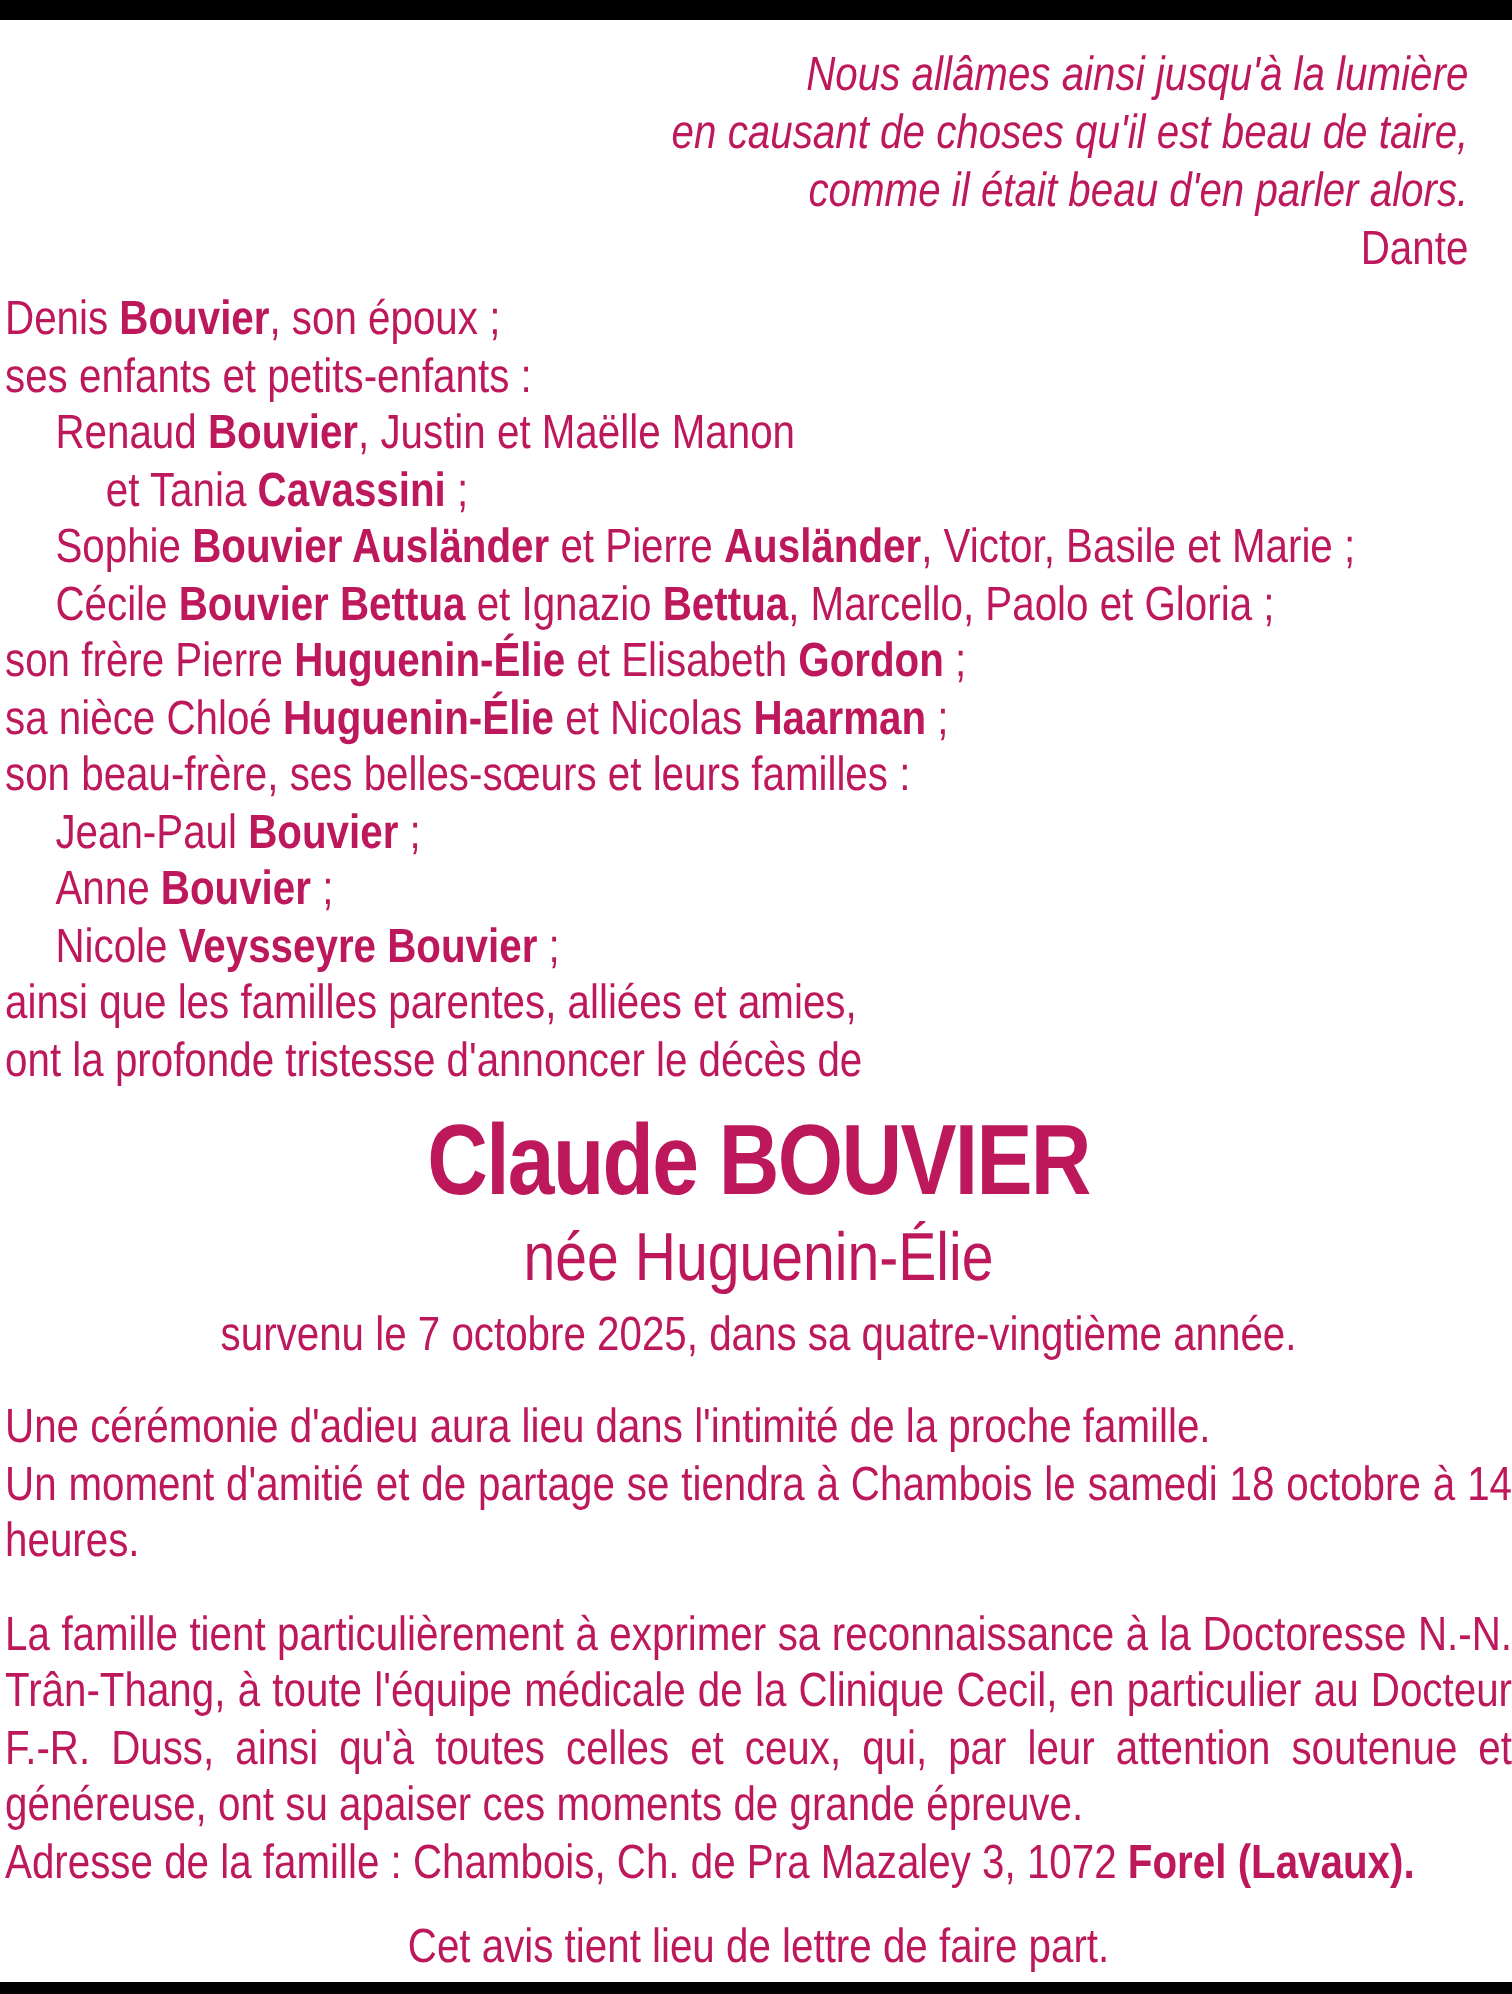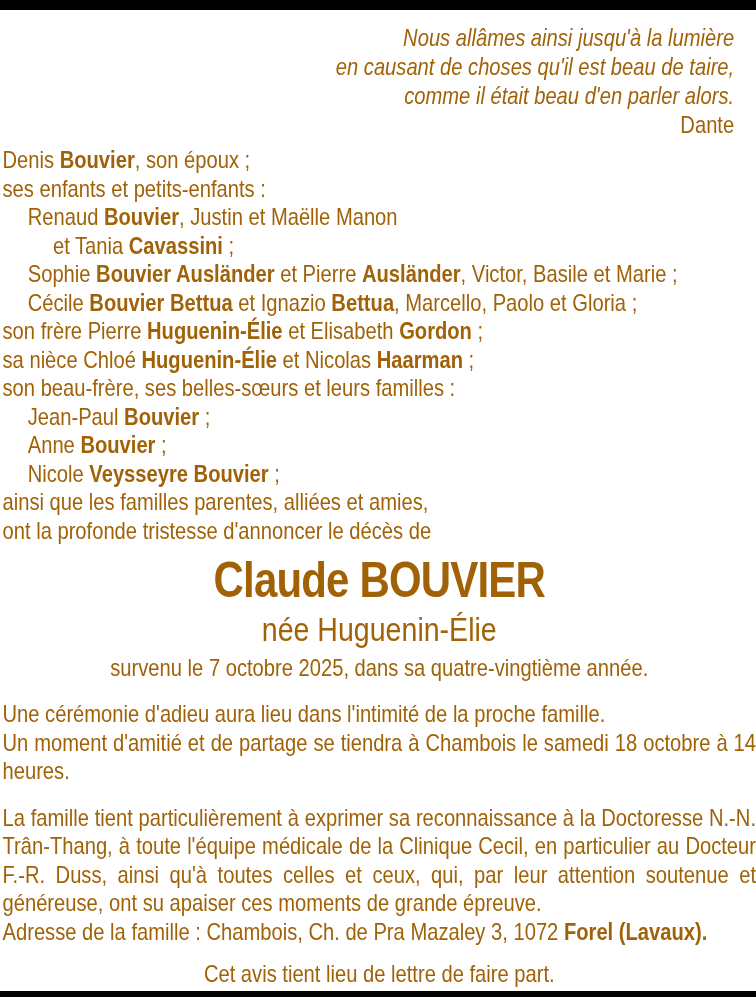--- a/index.html
+++ b/index.html
@@ -4,21 +4,21 @@
 <style>
   html, body { margin: 0; padding: 0; background: #e9e9e9; }
   .page {
     position: relative;
     width: 756px;
     height: 997px;
     margin: 0 auto;
     background: #ffffff;
     overflow: hidden;
     font-family: "Liberation Sans", sans-serif;
-    color: #a16207;
+    color: #be185d;
   }
   .bar { background: #000000; width: 100%; }
   .bar-top { height: 10px; }
   .bar-bottom { position: absolute; left: 0; right: 0; bottom: 0; height: 6px; }
 
   
   .condense {
     width: 900px;
     transform: scaleX(0.84);
     transform-origin: 0 0;

